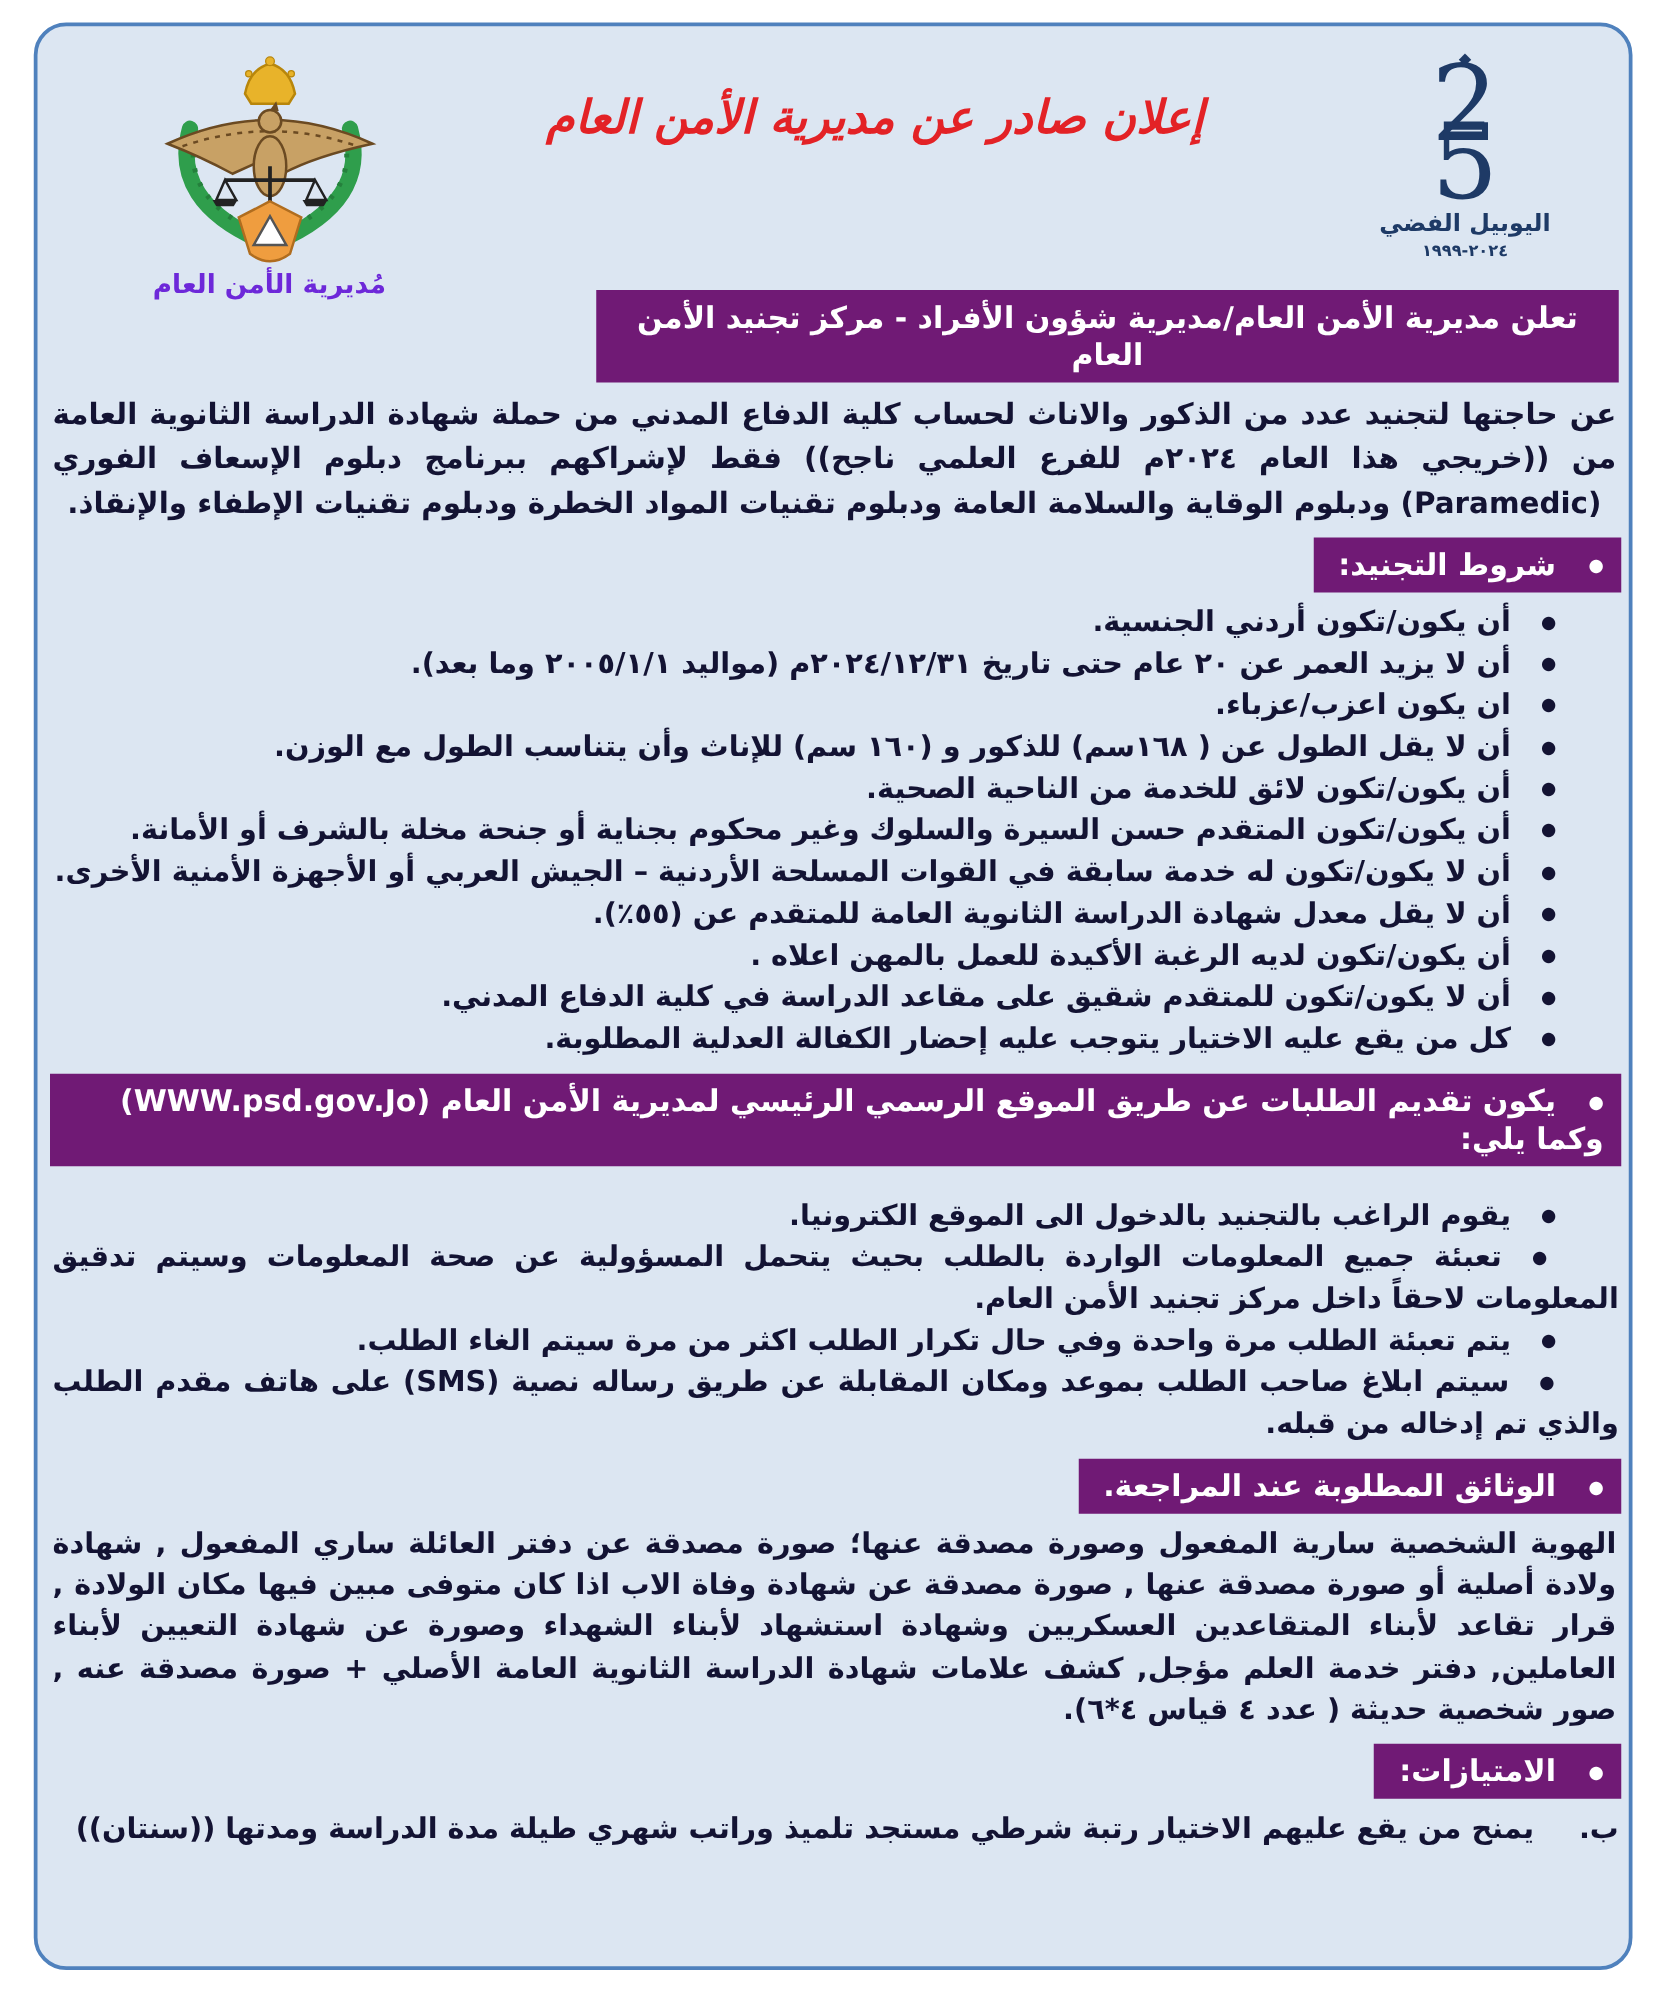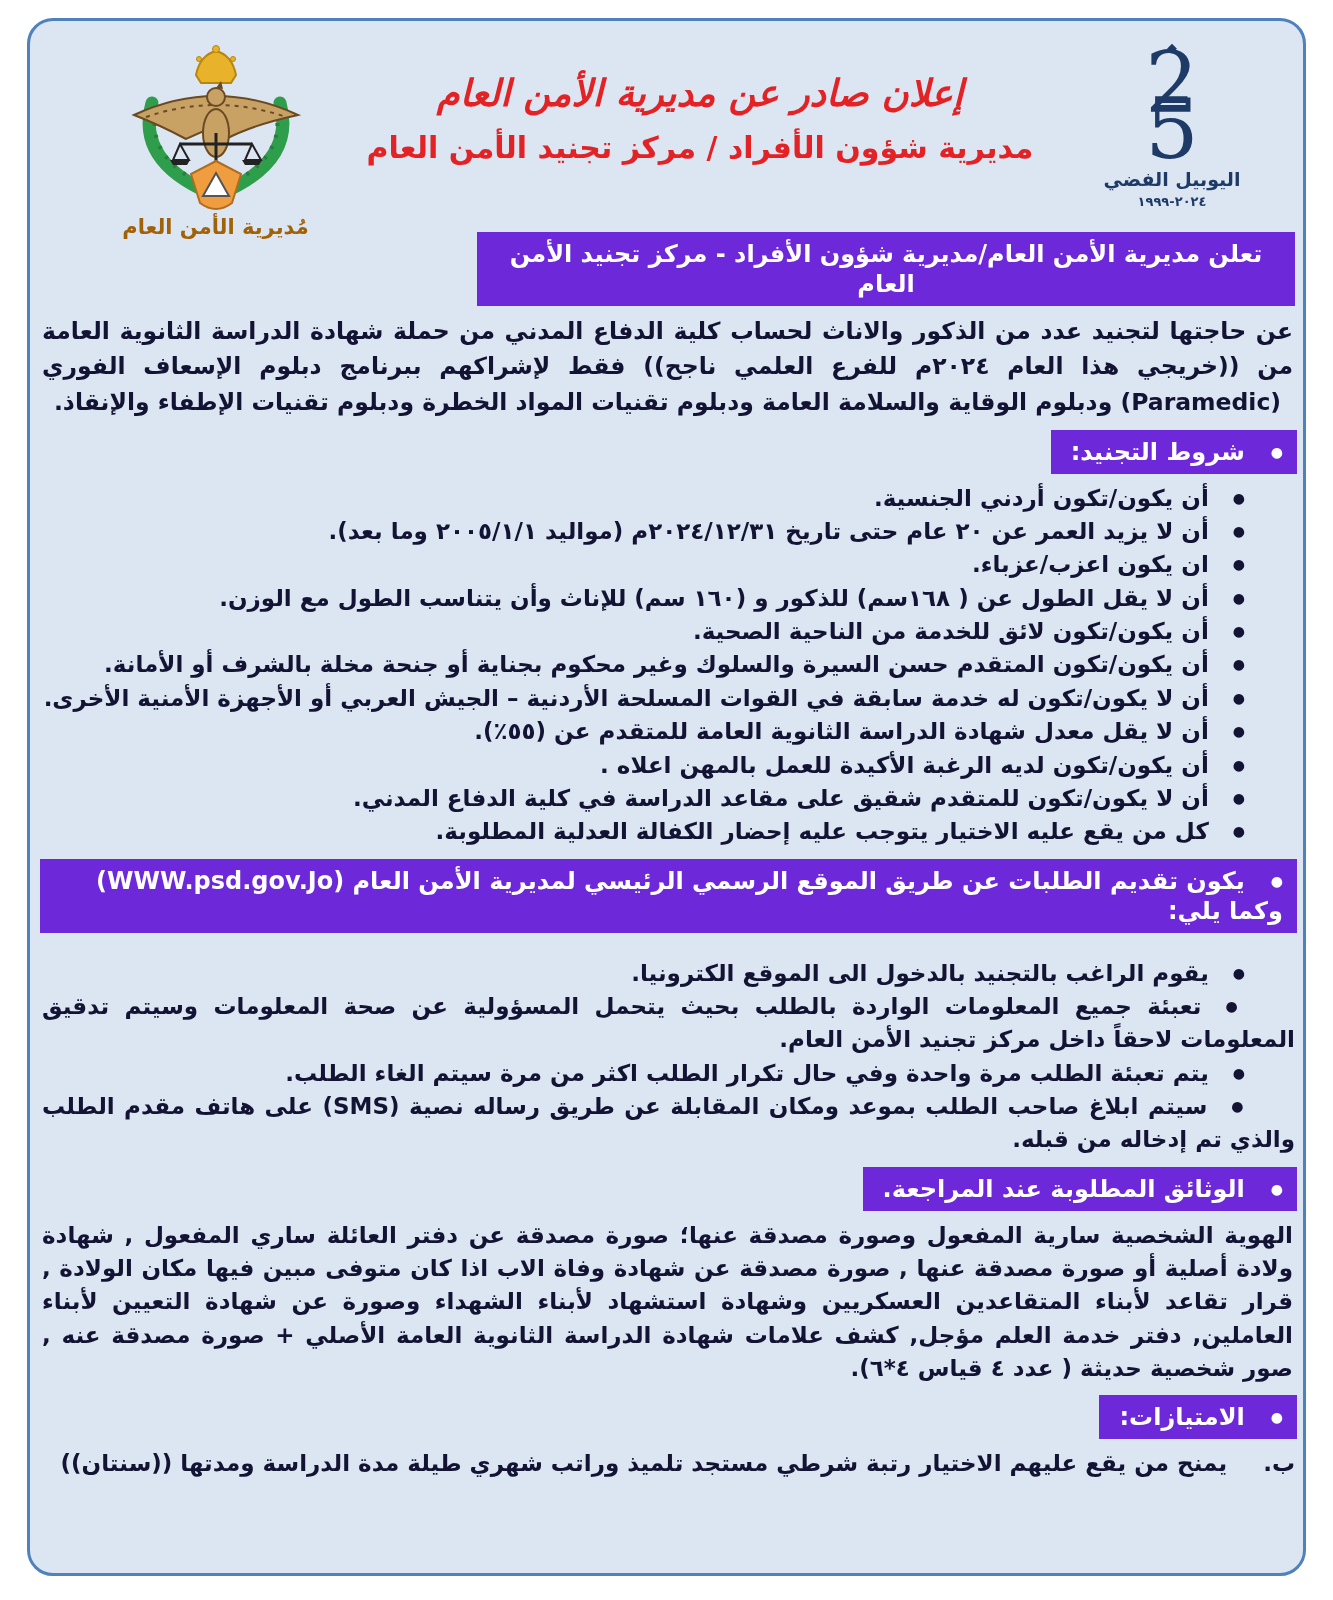--- a/index.html
+++ b/index.html
@@ -21,34 +21,34 @@
     padding: 0 6px 0 10px;
   }
   
   .header {
     display: flex; flex-direction: row; direction: ltr;
     align-items: flex-start; justify-content: space-between;
     height: 205px; padding: 20px 30px 0 68px;
   }
   .emblem { width: 215px; text-align: center; direction: rtl; }
   .emblem svg { display: block; margin: 0 auto; }
-  .emblem-caption { font-size: 21px; color: #a16207; margin-top: 2px; letter-spacing: 0.5px; }
+  .emblem-caption { font-size: 21px; color: #6d28d9; margin-top: 2px; letter-spacing: 0.5px; }
   .titles { flex: 1; text-align: center; direction: rtl; padding-top: 28px; }
   .title1 { color: #e32226; font-size: 37px; line-height: 1.35; font-style: italic; }
   .title2 { color: #e32226; font-size: 30px; line-height: 1.4; margin-top: 8px; letter-spacing: 1px; }
   .jubilee { width: 190px; text-align: center; direction: rtl; color: #1e3a66; padding-top: 2px; }
   .j25 { font-family: "DejaVu Serif", serif; line-height: 0.72; position: relative; }
   .jdiamond { display:block; font-size: 13px; line-height: 10px; color:#1e3a66; }
   .j2 { display: block; font-size: 84px; font-weight: normal; }
   .j5 { display: block; font-size: 84px; font-weight: normal; margin-top: -14px; }
   .jcap { font-size: 19px; margin-top: 8px; }
   .jyears { font-size: 13px; margin-top: 4px; letter-spacing: 1px; }
   
   .band {
-    background: #6d28d9; color: #ffffff;
+    background: #701a75; color: #ffffff;
     font-size: 24px; line-height: 1.25;
     padding: 7px 14px;
   }
   .band-center { width: 818px; margin: 6px 2px 8px auto; text-align: center; }
   .band-fit { width: fit-content; margin: 10px 0 8px auto; padding-left: 20px; }
   .band-wide { margin: 10px 0 24px 0; text-align: right; }
   .wbullet { color: #fff; font-size: 14px; vertical-align: 3px; margin-left: 26px; }
   
   .para {
     font-size: 23px; line-height: 1.45;
@@ -101,21 +101,20 @@
           <path d="M126,119 h20 l-3,5 h-14 z" fill="#222"></path>
 
           <path d="M100,120 l25,13 l-9,29 q-16,12 -32,0 l-9,-29 z" fill="#ef9d3f" stroke="#b06d1f" stroke-width="2"></path>
           <path d="M100,132 l13,23 h-26 z" fill="#ffffff" stroke="#555" stroke-width="2"></path>
         </svg>
         <div class="emblem-caption">مُديرية الأمن العام</div>
       </div>
 
       <div class="titles">
         <div class="title1">إعلان صادر عن مديرية الأمن العام</div>
-        <div class="title2">مديرية شؤون الأفراد / مركز تجنيد الأمن العام</div>
       </div>
 
       <div class="jubilee">
         <div class="j25">
           <span class="jdiamond">◆</span>
           <span class="j2">2</span>
           <span class="j5">5</span>
         </div>
         <div class="jcap">اليوبيل الفضي</div>
         <div class="jyears">٢٠٢٤-١٩٩٩</div>

